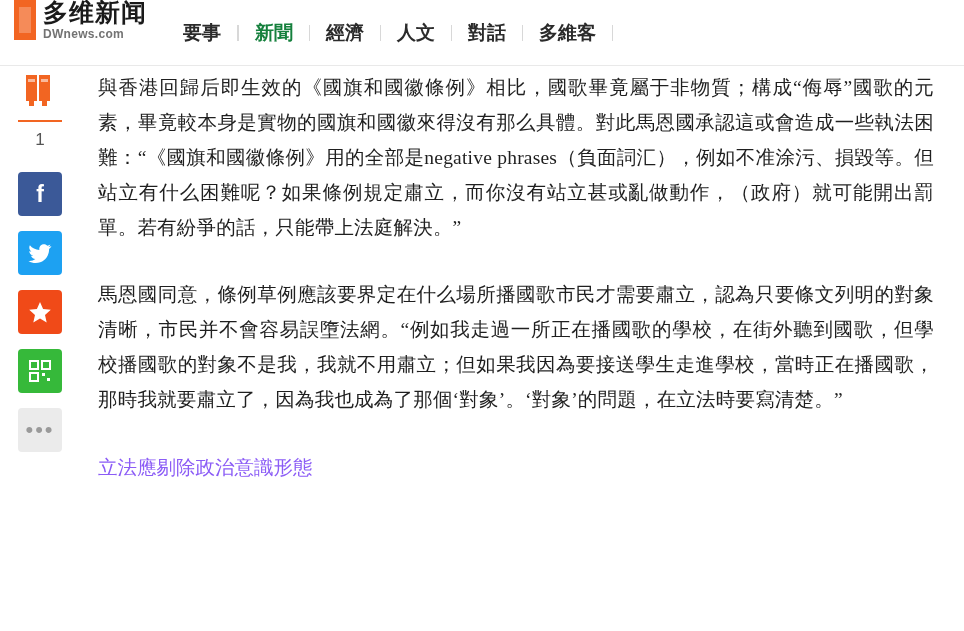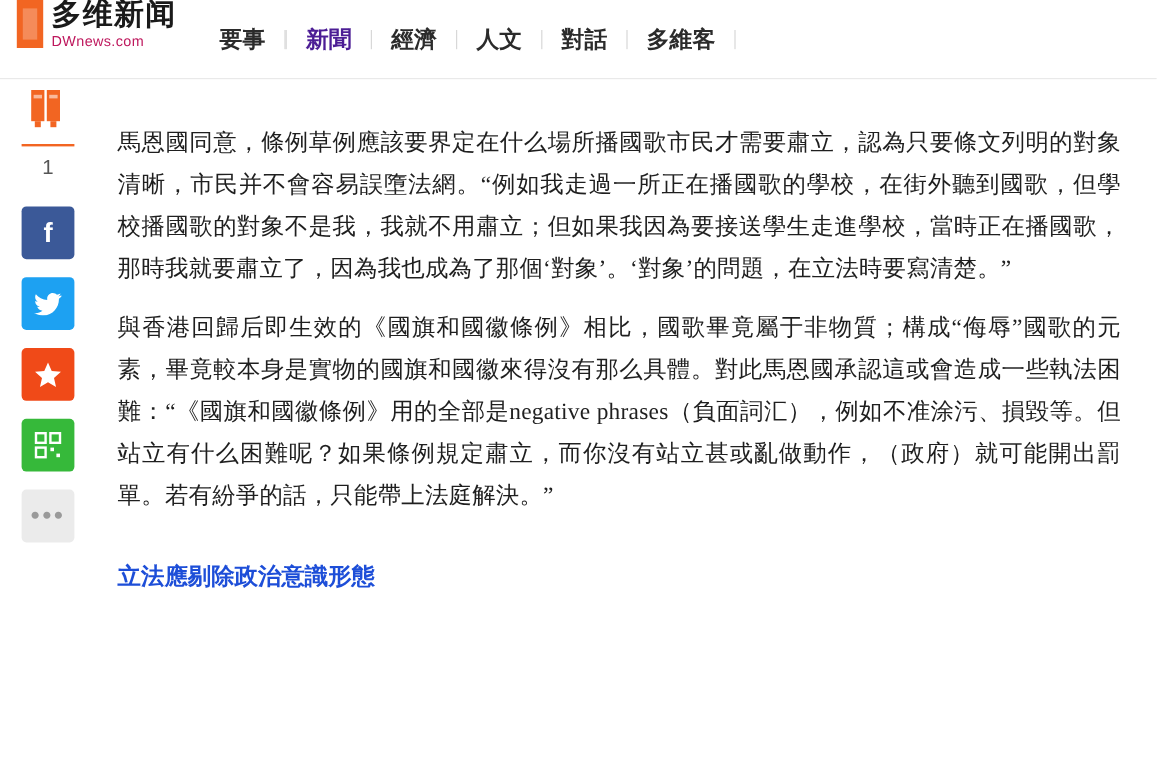--- a/index.html
+++ b/index.html
@@ -57,40 +57,40 @@
     line-height: 1;
   }
   .logo-cn {
     font-size: 25px;
     font-weight: bold;
     letter-spacing: 1px;
     color: #1a1a1a;
   }
   .logo-en {
     font-size: 12px;
-    font-weight: normal;
-    color: #be185d;
+    font-weight: bold;
+    color: #737373;
     letter-spacing: .3px;
     margin-top: 3px;
   }
 
   .nav {
     display: flex;
     align-items: center;
     height: 66px;
   }
   .nav-item {
     font-size: 19px;
     font-weight: bold;
     color: #2b2b2b;
     padding: 0 16px;
     cursor: pointer;
     white-space: nowrap;
   }
-  .nav-item.active { color: #4c1d95; }
+  .nav-item.active { color: #15803d; }
   .nav-sep {
     width: 1px;
     height: 16px;
     background: #d8d8d8;
   }
 
   
   .rail {
     position: absolute;
     left: 18px;
@@ -159,22 +159,22 @@
     font-size: 19.5px;
     line-height: 35px;
     color: #1f1f1f;
     margin: 0 0 14px 0;
     text-align: justify;
     letter-spacing: .2px;
   }
   .para.gap { margin-top: 32px; }
   .subhead {
     font-size: 19.5px;
-    font-weight: bold;
-    color: #1d4ed8;
+    font-weight: normal;
+    color: #8b5cf6;
     margin: 36px 0 16px 0;
     line-height: 30px;
   }
 </style>
 </head>
 <body>
 
 <div class="header">
 
   <div class="logo">
@@ -242,16 +242,16 @@
       <rect x="19" y="19" width="3" height="3" fill="#ffffff"></rect>
     </svg>
   </div>
 
   <div class="share-btn share-more">
     <span>•••</span>
   </div>
 </div>
 
 <article class="article">
+  <p class="para">與香港回歸后即生效的《國旗和國徽條例》相比，國歌畢竟屬于非物質；構成“侮辱”國歌的元素，畢竟較本身是實物的國旗和國徽來得沒有那么具體。對此馬恩國承認這或會造成一些執法困難：“《國旗和國徽條例》用的全部是negative phrases（負面詞汇），例如不准涂污、損毀等。但站立有什么困難呢？如果條例規定肅立，而你沒有站立甚或亂做動作，（政府）就可能開出罰單。若有紛爭的話，只能帶上法庭解決。”</p>
   <p class="para gap">馬恩國同意，條例草例應該要界定在什么場所播國歌市民才需要肅立，認為只要條文列明的對象清晰，市民并不會容易誤墮法網。“例如我走過一所正在播國歌的學校，在街外聽到國歌，但學校播國歌的對象不是我，我就不用肅立；但如果我因為要接送學生走進學校，當時正在播國歌，那時我就要肅立了，因為我也成為了那個‘對象’。‘對象’的問題，在立法時要寫清楚。”</p>
-  <p class="para">與香港回歸后即生效的《國旗和國徽條例》相比，國歌畢竟屬于非物質；構成“侮辱”國歌的元素，畢竟較本身是實物的國旗和國徽來得沒有那么具體。對此馬恩國承認這或會造成一些執法困難：“《國旗和國徽條例》用的全部是negative phrases（負面詞汇），例如不准涂污、損毀等。但站立有什么困難呢？如果條例規定肅立，而你沒有站立甚或亂做動作，（政府）就可能開出罰單。若有紛爭的話，只能帶上法庭解決。”</p>
   <h2 class="subhead">立法應剔除政治意識形態</h2>
 </article>
 
 </body></html>

